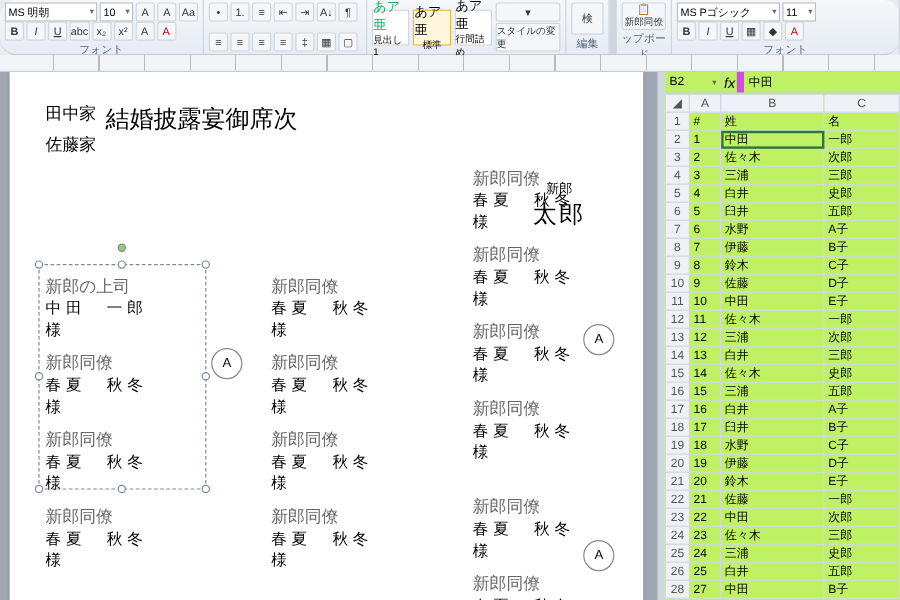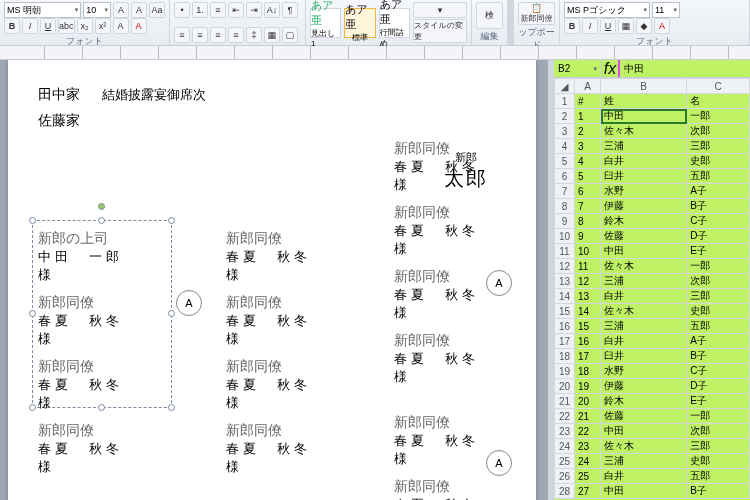--- a/index.html
+++ b/index.html
@@ -1,50 +1,50 @@
 <!DOCTYPE html>
 <html><head>
 <meta charset="utf-8">
 <style>
   * { box-sizing: border-box; margin: 0; padding: 0; }
   body { font-family: "MS Gothic", "Meiryo", sans-serif; font-size: 10px; background: #e8ecf0; width: 750px; height: 500px; overflow: hidden; position: relative; }
-  .ribbon { background: linear-gradient(#f5f7fa,#e6ecf2); height: 46px; border-bottom:1px solid #c6cdd6; display:flex; }
+  .ribbon { background: linear-gradient(#f5f7fa,#e6ecf2); height: 46px; border-bottom:1px solid #c6cdd6; display:flex;border-radius:14px; }
   .ribbon-group { border-right:1px solid #d0d6de; padding:2px 4px; display:flex; flex-direction:column; justify-content:space-between; }
   .rg-row { display:flex; gap:2px; align-items:center; }
   .rg-label { font-size:9px; color:#56657a; text-align:center; padding-top:1px; }
   .btn { background:#f4f6f9; border:1px solid #cfd6de; border-radius:2px; height:16px; min-width:16px; display:inline-flex; align-items:center; justify-content:center; font-size:9px; color:#333; }
   .font-sel { width:78px; height:16px; background:#fff; border:1px solid #b8c0cc; font-size:9px; padding:0 2px; display:flex; align-items:center; justify-content:space-between; }
   .size-sel { width:28px; height:16px; background:#fff; border:1px solid #b8c0cc; font-size:9px; padding:0 2px; display:flex; align-items:center; justify-content:space-between; }
   .style-tile { width:34px; height:30px; border:1px solid #d0d6de; background:#fff; display:flex; flex-direction:column; align-items:center; justify-content:center; font-size:8px; }
   .style-tile .big { font-size:11px; }
   .style-tile.sel { border-color:#f0b840; background:#fff6dc; }
   .ruler { height:14px; background:#f2f4f7; border-bottom:1px solid #c6cdd6; position:relative; }
   .ruler::before { content:""; position:absolute; left:44px; right:0; top:0; bottom:0; background: repeating-linear-gradient(90deg,#bbb 0,#bbb 1px,transparent 1px,transparent 38px); }
   .workspace { display:flex; height:440px; }
   .word-area { width:548px; background:#9fa7b3; position:relative; overflow:hidden; }
   .page { position:absolute; left:8px; top:0; width:528px; height:600px; background:#fff; box-shadow:0 0 4px rgba(0,0,0,.25); padding:26px 30px; }
   .doc-head { display:flex; gap:6px; align-items:flex-start; font-size:14px; }
   .fam-col { display:flex; flex-direction:column; gap:8px; }
-  .doc-title { font-size:13px; margin-left:16px; }
+  .doc-title { font-size:20px; margin-left:2px; }
   .groom-block { position:absolute; right:48px; top:90px; text-align:center; }
   .groom-label { font-size:11px; }
   .groom-name { font-size:20px; letter-spacing:2px; }
   .seat-cols { position:absolute; top:170px; left:30px; display:flex; gap:20px; }
   .seat-col { width:118px; }
   .guest { margin-bottom:10px; }
   .g-rel { font-size:14px; color:#666; }
   .g-name { font-size:13px; letter-spacing:4px; }
   .table-marker { width:26px; height:26px; border:1px solid #888; border-radius:50%; display:flex; align-items:center; justify-content:center; font-size:11px; position:absolute; }
   .sel-box { position:absolute; left:24px; top:160px; width:140px; height:188px; border:1px dashed #7a8aa0; }
   .sel-handle { position:absolute; width:7px; height:7px; background:#fff; border:1px solid #7a8aa0; border-radius:50%; }
   .divider { width:6px; background:#cfd6de; cursor:col-resize; }
   .excel-area { width:196px; background:#bef264; display:flex; flex-direction:column; }
   .namebox-row { height:18px; display:flex; border-bottom:1px solid #c6cdd6; }
   .namebox { width:48px; border-right:1px solid #c6cdd6; font-size:10px; display:flex; align-items:center; padding:0 4px; justify-content:space-between;}
-  .fx { width:18px; border-right:2px solid #d946ef; display:flex;align-items:center;justify-content:center; font-style:italic; font-size:16px;}
+  .fx { width:18px; border-right:6px solid #d946ef; display:flex;align-items:center;justify-content:center; font-style:italic; font-size:12px;}
   .formula { flex:1; font-size:10px; display:flex; align-items:center; padding:0 4px; }
   .grid { flex:1; overflow:auto; }
   table.xl { border-collapse:collapse; width:100%; font-size:10px; }
   table.xl th, table.xl td { border:1px solid #d4d8de; height:15px; padding:0 3px; text-align:left; white-space:nowrap; }
   table.xl th { background:#eef1f5; text-align:center; font-weight:normal; color:#555; }
   table.xl th.rowh { width:20px; text-align:center; }
   td.colA { width:26px; text-align:right; }
   td.sel { outline:2px solid #2a7a2a; outline-offset:-2px; }
   .chev { font-size:7px; color:#666; }
 </style>

